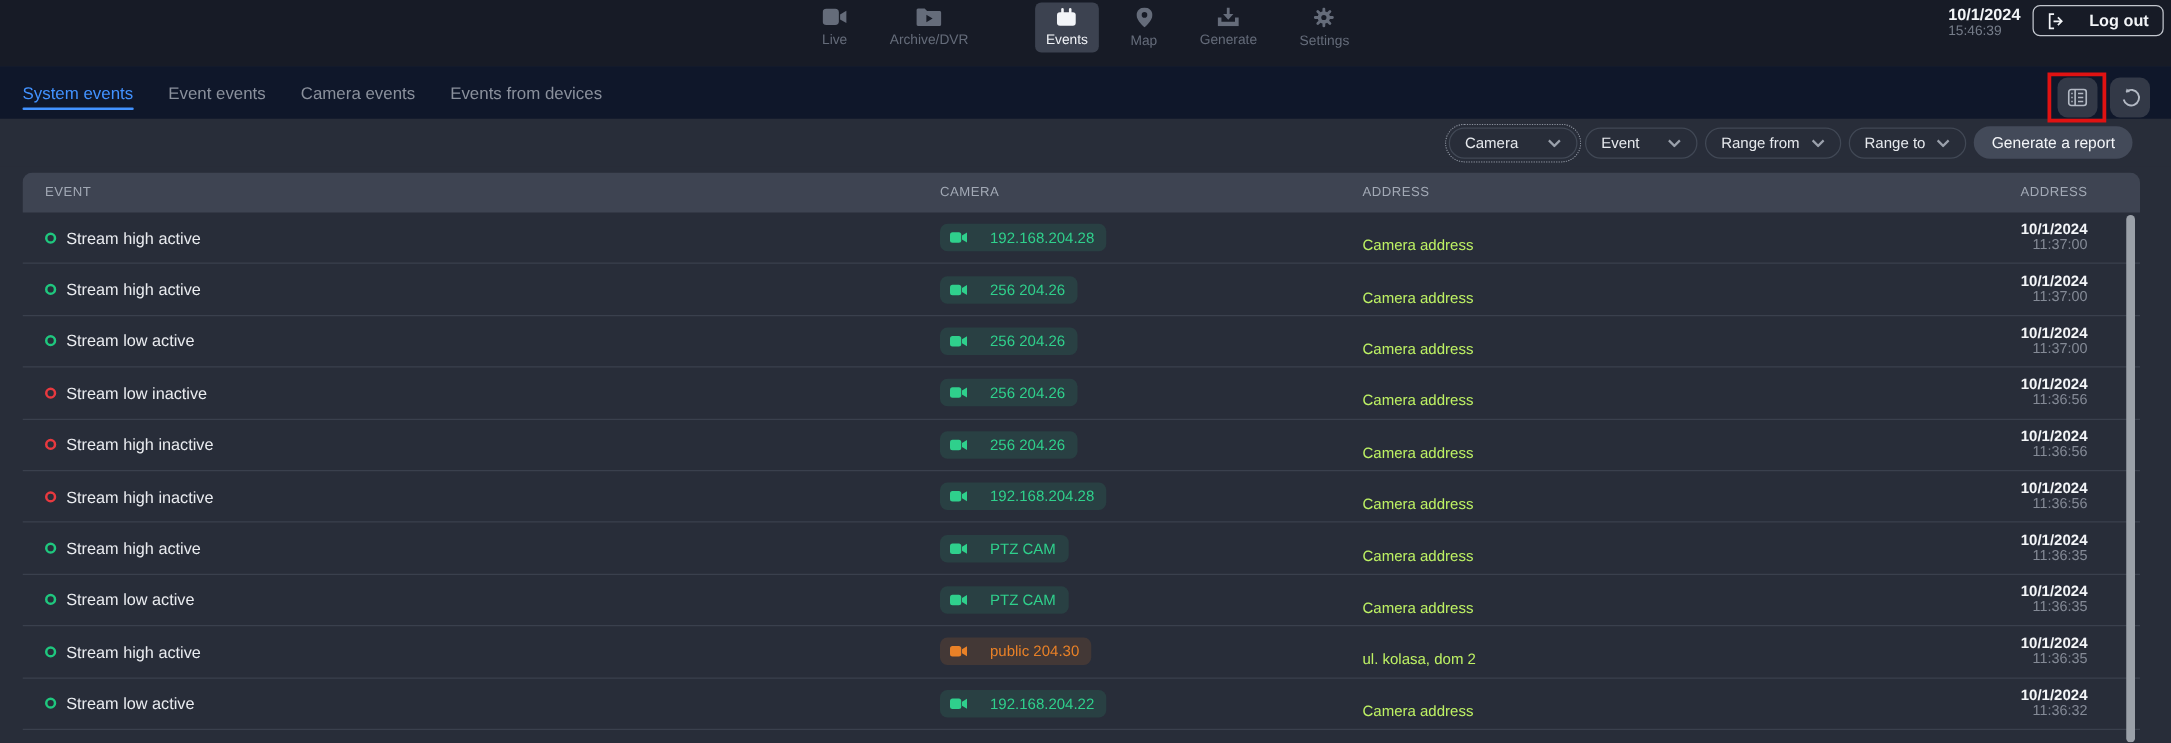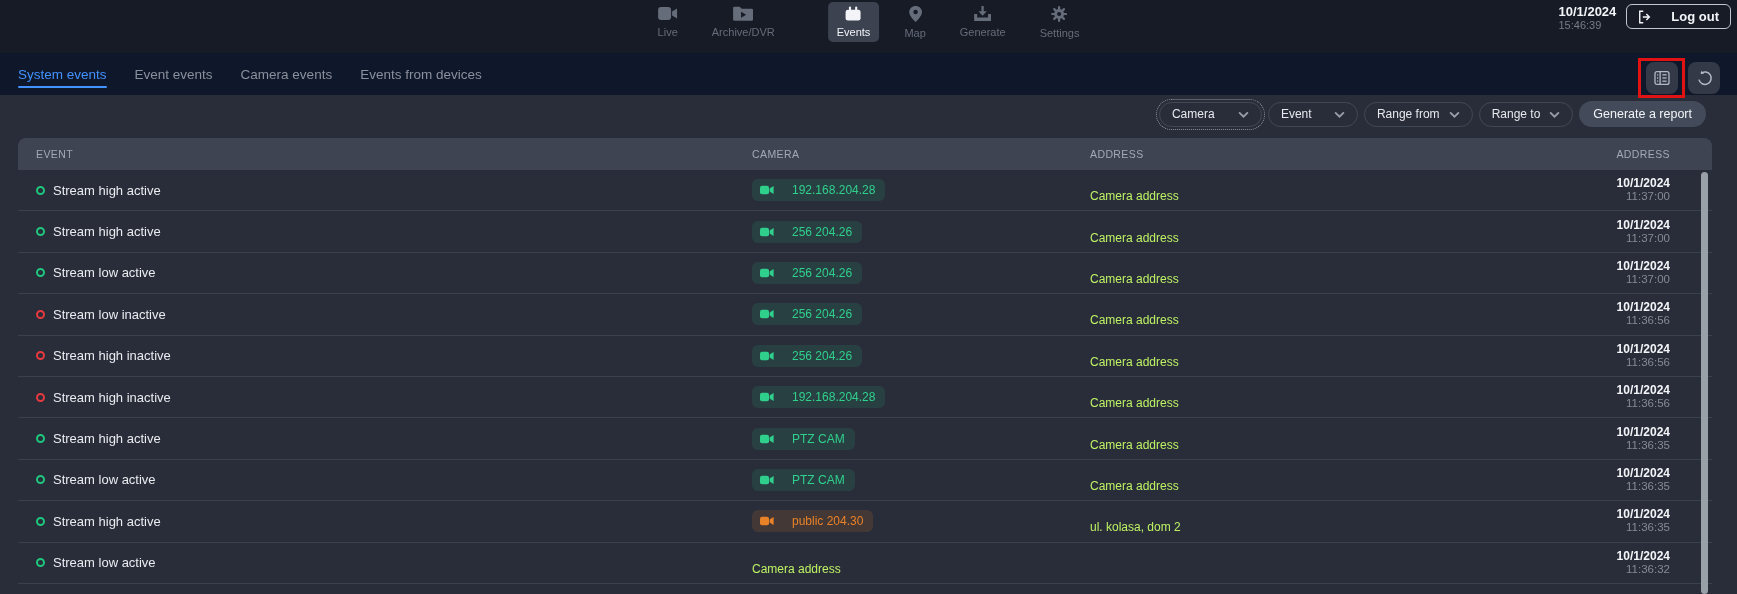--- a/index.html
+++ b/index.html
@@ -480,20 +480,31 @@
       <div class="cdate">10/1/2024</div>
       <div class="ctime">11:36:35</div>
     </div>
   </div>
 
   <div class="trow">
     <div class="cell-event">
       <span class="status-ring active"></span>
       <span class="event-text">Stream low active</span>
     </div>
+    <div class="cell-camera">
+      <span class="badge green">
+        <span>
+          <svg width="14" height="10" viewBox="0 0 14 10">
+                <rect x="0" y="0.8" width="9" height="8.4" rx="2"></rect>
+                <path d="M9.6 3.4 L13.6 1 V9 L9.6 6.6 Z"></path>
+              </svg>
+        </span>
+        <span>192.168.204.22</span>
+      </span>
+    </div>
     <div class="cell-address">Camera address</div>
     <div class="cell-created">
       <div class="cdate">10/1/2024</div>
       <div class="ctime">11:36:32</div>
     </div>
   </div>
 </div>
   <div class="row-sliver"></div>
   <div class="scroll-thumb"></div>
 </div>

